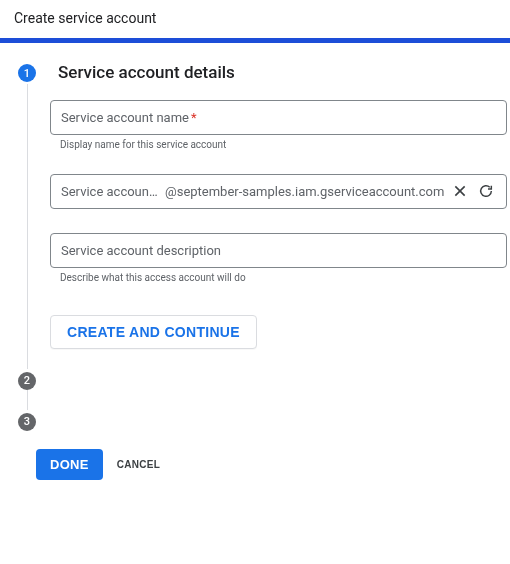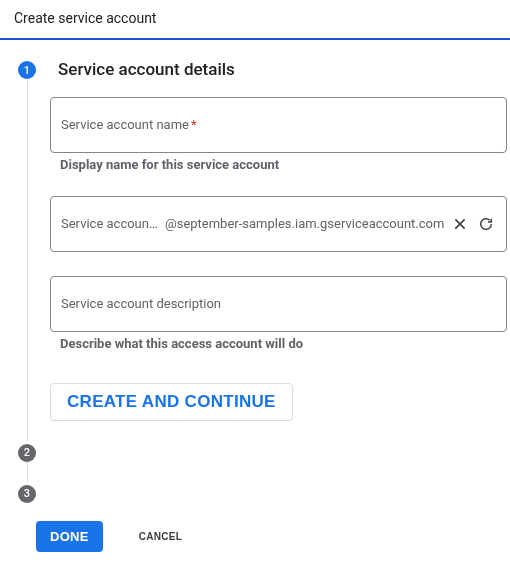--- a/index.html
+++ b/index.html
@@ -6,21 +6,21 @@
   body {
     margin: 0;
     font-family: Roboto, "Helvetica Neue", Arial, sans-serif;
     font-size: 13px;
     color: #3c4043;
     background: #fff;
     width: 510px;
   }
   .header {
     padding: 10px 14px 12px;
-    border-bottom: 2px solid #1d4ed8;
+    border-bottom: 5px solid #1d4ed8;
     font-size: 14px;
     color: #202124;
   }
   .content {
     padding: 18px 14px 10px 18px;
   }
   .step-row {
     display: flex;
     align-items: flex-start;
   }
@@ -63,35 +63,34 @@
   }
   .form-area {
     margin-left: 14px;
     flex: 1;
     padding-top: 16px;
     padding-bottom: 20px;
   }
   .field {
     border: 1px solid #80868b;
     border-radius: 4px;
-    height: 56px;
+    height: 35px;
     display: flex;
     align-items: center;
     padding: 0 10px;
     font-size: 13px;
     color: #5f6368;
     position: relative;
   }
   .field .placeholder { color: #5f6368; white-space: nowrap; overflow: hidden; text-overflow: ellipsis; }
   .req { color: #d93025; margin-left: 2px; }
   .helper {
-    font-size: 13px;
+    font-size: 10px;
     color: #5f6368;
     margin: 4px 0 0 10px;
-    font-weight: bold;
   }
   .gap { height: 24px; }
   .id-field {
     display: flex;
     align-items: center;
     gap: 6px;
   }
   .id-field .left { flex: 0 0 auto; color:#5f6368; max-width: 98px; overflow:hidden; white-space:nowrap; text-overflow: ellipsis;}
   .id-field .domain { flex: 1; color:#5f6368; white-space:nowrap; overflow:hidden; text-overflow:ellipsis;}
   .icon-btn {
@@ -102,35 +101,35 @@
     flex-shrink:0;
   }
   .icon-btn svg { width:16px; height:16px; }
   .create-btn {
     margin-top: 32px;
     display: inline-block;
     border: 1px solid #dadce0;
     border-radius: 4px;
     padding: 8px 16px;
     color: #1a73e8;
-    font-size: 17px;
+    font-size: 14px;
     font-weight: 600;
     letter-spacing: 0.3px;
     cursor: pointer;
     background:#fff;
     box-shadow: 0 1px 1px rgba(0,0,0,0.03);
   }
   .short-connector {
     display:flex;
   }
   .short-connector .connector-line { min-height: 20px; }
   .footer {
     display:flex;
     align-items:center;
-    gap: 30px;
+    gap: 8px;
     padding: 18px 0 0 18px;
   }
   .done-btn {
     background:#1a73e8;
     color:#fff;
     border:none;
     border-radius:4px;
     padding: 8px 14px;
     font-size:13px;
     font-weight:600;

